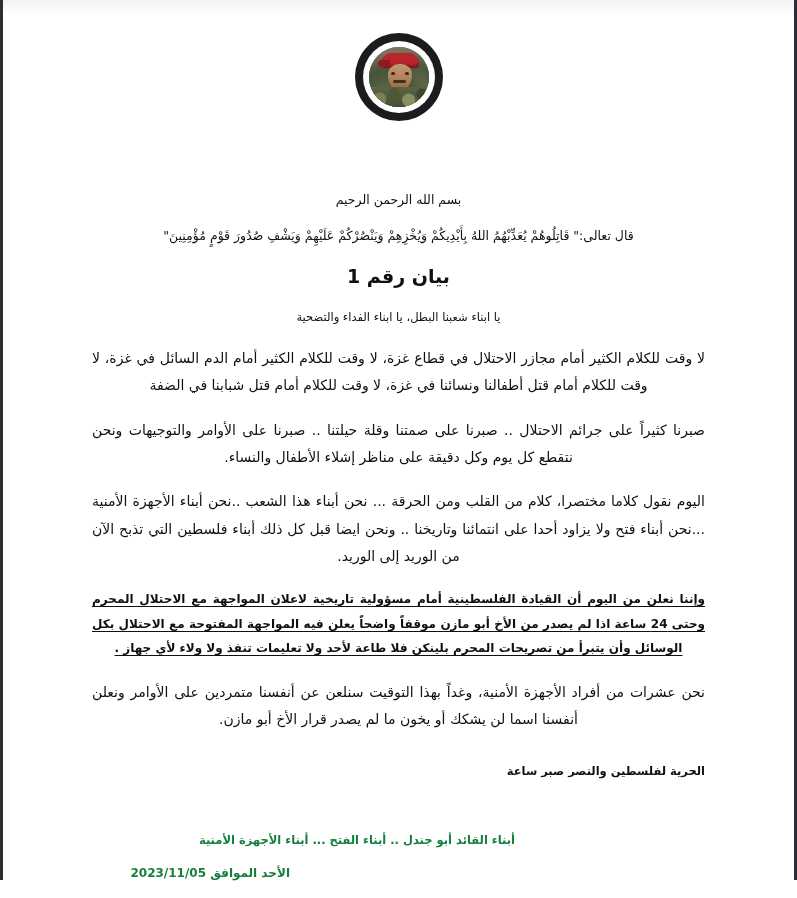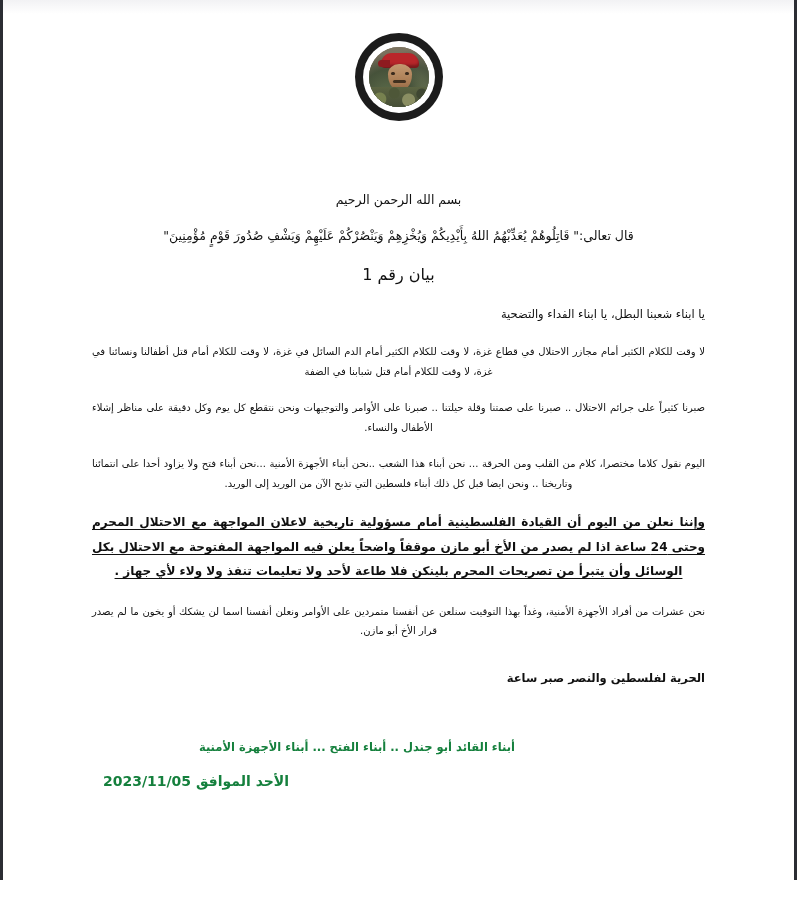--- a/index.html
+++ b/index.html
@@ -162,34 +162,34 @@
   }
 
   .ayah {
     font-size: 12.5px;
     line-height: 1.6;
     margin: 0 0 19px 0;
     letter-spacing: .2px;
   }
 
   .statement-no {
-    font-size: 16px;
-    font-weight: normal;
+    font-size: 19px;
+    font-weight: bold;
     margin: 0 0 21px 0;
   }
 
   .salutation {
     font-size: 11.5px;
     line-height: 1.6;
     margin: 0 0 19px 0;
-    text-align: right;
+    text-align: center;
   }
 
   p.para {
-    font-size: 10px;
+    font-size: 14px;
     line-height: 1.95;
     margin: 11px 0 17px 0;
     text-align: justify;
     text-align-last: center;
   }
 
   p.para.emphasis {
     font-weight: bold;
     font-size: 12px;
     line-height: 2.05;
@@ -212,25 +212,24 @@
     text-align: right;
     color: #15803d;
   }
   .signoff .signers {
     font-size: 11.5px;
     font-weight: bold;
     margin: 0 0 19px 0;
     padding-right: 190px;
   }
   .signoff .date {
-    font-size: 14px;
-    font-weight: bold;
-    margin: 4px;
+    font-size: 12px;
+    font-weight: bold;
+    margin: 10px;
     padding-right: 405px;
-    text-align: center;
   }
 </style>
 </head>
 <body>
 
 <div class="page">
 
   <div class="scan-top-shade"></div>
   <div class="scan-edge left"></div>
   <div class="scan-edge right"></div>

